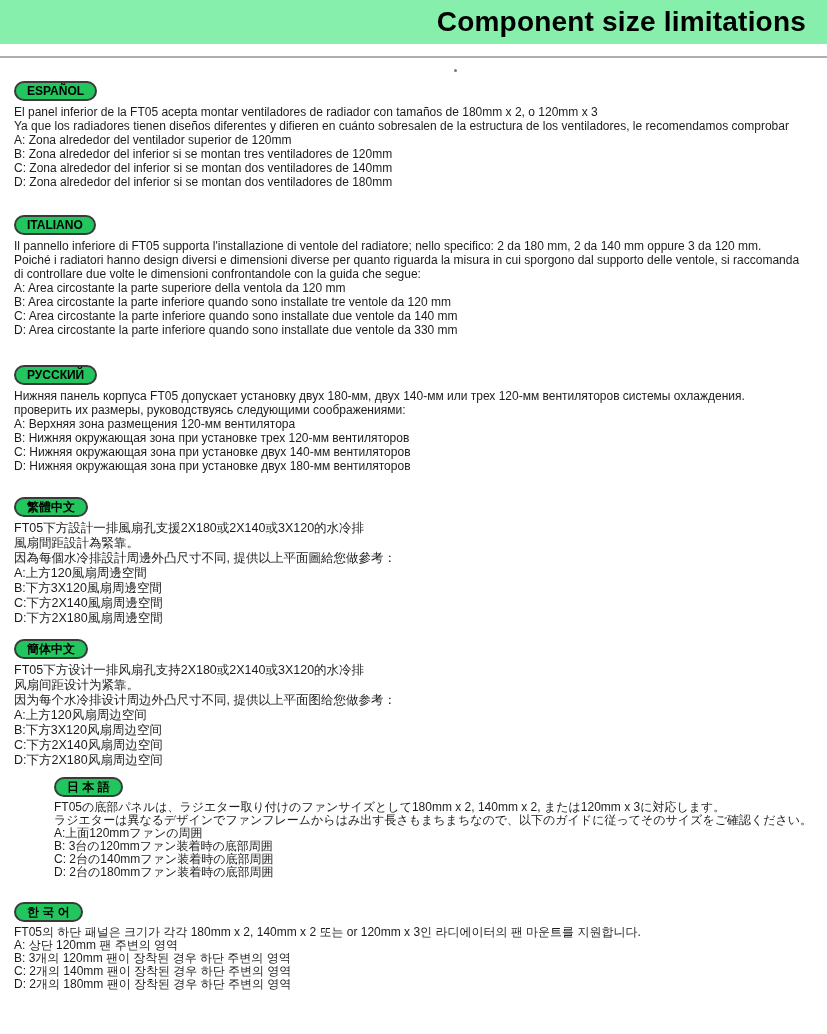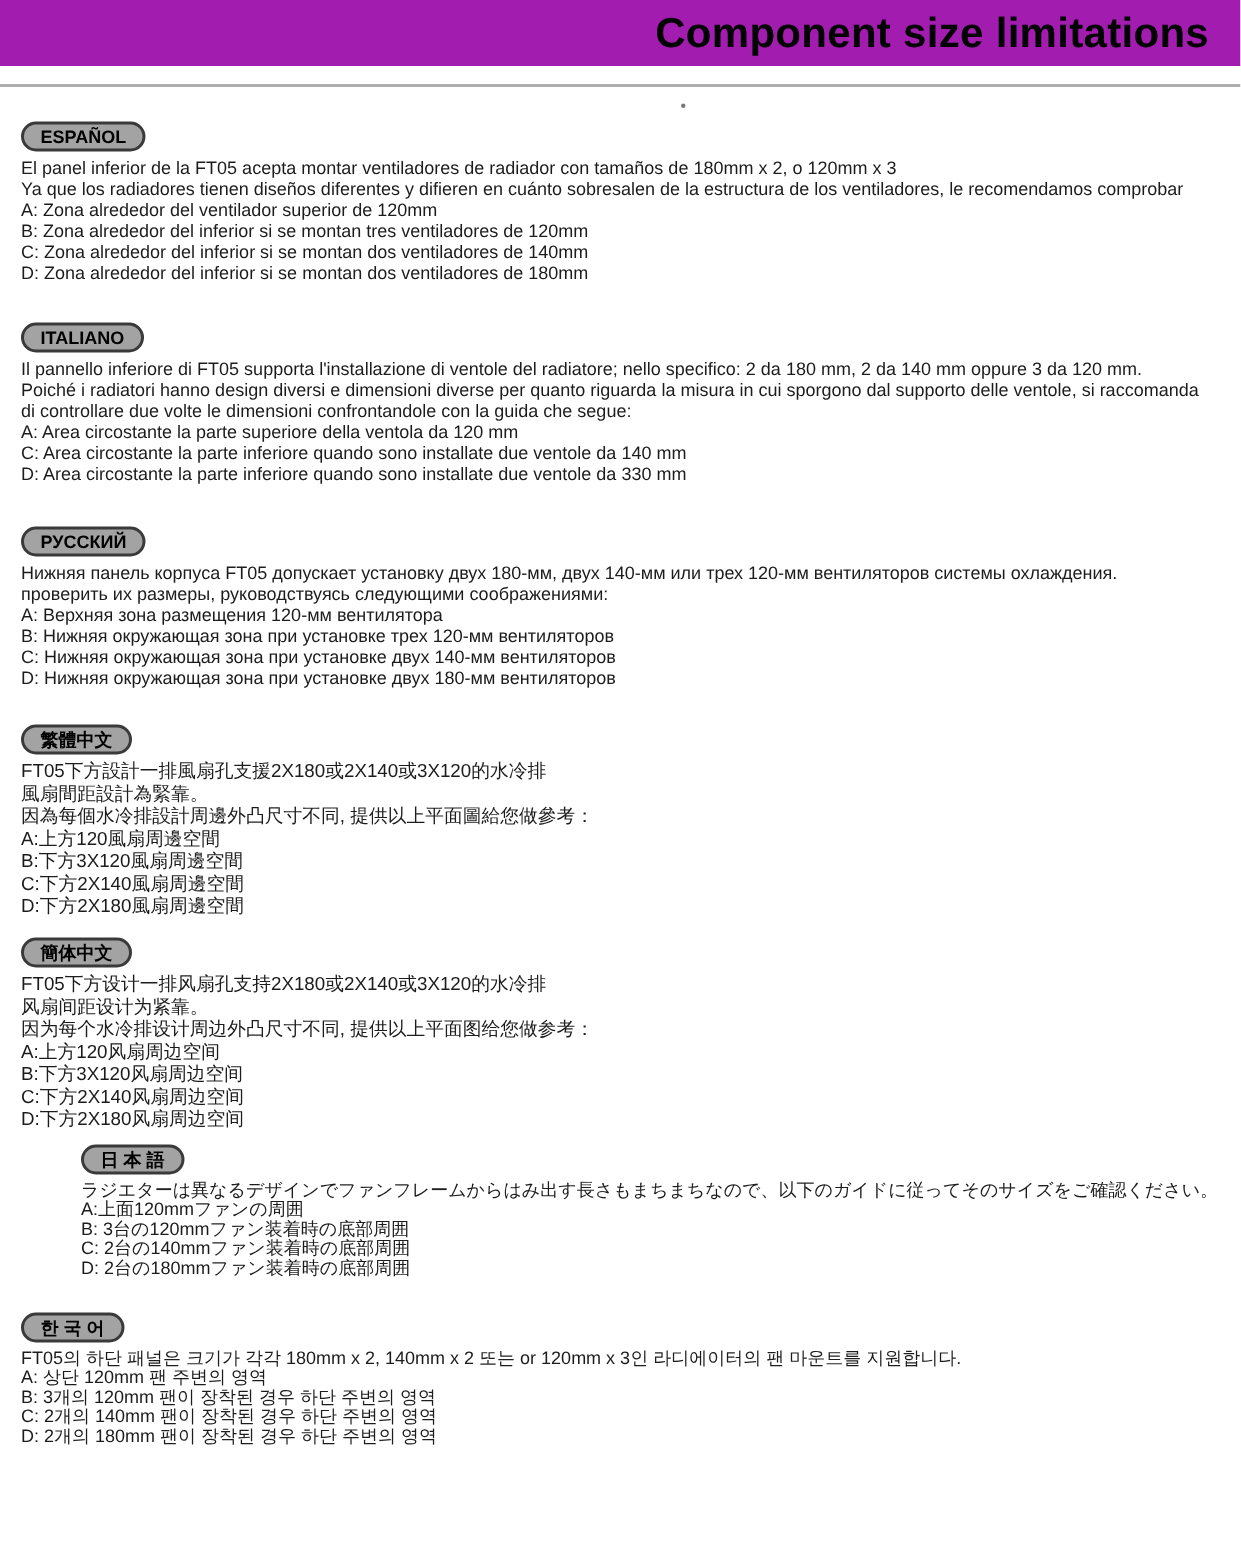--- a/index.html
+++ b/index.html
@@ -6,21 +6,21 @@
   body{
     width:827px;height:1034px;
     background:#ffffff;
     font-family:"Liberation Sans","DejaVu Sans",sans-serif;
     color:#1c1c1c;
     position:relative;
     overflow:hidden;
   }
   .header{
     height:44px;
-    background:#a21caf;
+    background:#86efac;
     display:flex;
     align-items:center;
     justify-content:flex-end;
     padding-right:21px;
     box-sizing:border-box;
   }
   .page-title{
     font-size:28px;
     font-weight:bold;
     color:#000;
@@ -40,21 +40,21 @@
     border-radius:50%;
     font-size:0;
     overflow:hidden;
   }
   .content{padding:0 14px;}
   .lang-section{display:block;}
   .pill{
     display:inline-block;
     border:2px solid #3a3a3a;
     border-radius:11px;
-    background:#a3a3a3;
+    background:#22c55e;
     padding:1px 11px;
     font-weight:bold;
     font-size:12px;
     line-height:14px;
     color:#000;
     white-space:nowrap;
   }
   .lines{margin-top:4px;}
   .line{white-space:nowrap;}
   .sec-eu .line{font-size:12px;line-height:14px;}
@@ -91,20 +91,21 @@
     </div>
   </section>
 
   <section class="lang-section sec-eu s1">
     <div class="pill">ITALIANO</div>
     <div class="lines">
       <div class="line">Il pannello inferiore di FT05 supporta l'installazione di ventole del radiatore; nello specifico: 2 da 180 mm, 2 da 140 mm oppure 3 da 120 mm.</div>
       <div class="line">Poiché i radiatori hanno design diversi e dimensioni diverse per quanto riguarda la misura in cui sporgono dal supporto delle ventole, si raccomanda</div>
       <div class="line">di controllare due volte le dimensioni confrontandole con la guida che segue:</div>
       <div class="line">A: Area circostante la parte superiore della ventola da 120 mm</div>
+      <div class="line">B: Area circostante la parte inferiore quando sono installate tre ventole da 120 mm</div>
       <div class="line">C: Area circostante la parte inferiore quando sono installate due ventole da 140 mm</div>
       <div class="line">D: Area circostante la parte inferiore quando sono installate due ventole da 330 mm</div>
     </div>
   </section>
 
   <section class="lang-section sec-eu s2">
     <div class="pill">РУССКИЙ</div>
     <div class="lines">
       <div class="line">Нижняя панель корпуса FT05 допускает установку двух 180-мм, двух 140-мм или трех 120-мм вентиляторов системы охлаждения.</div>
       <div class="line">проверить их размеры, руководствуясь следующими соображениями:</div>
@@ -137,20 +138,21 @@
       <div class="line">A:上方120风扇周边空间</div>
       <div class="line">B:下方3X120风扇周边空间</div>
       <div class="line">C:下方2X140风扇周边空间</div>
       <div class="line">D:下方2X180风扇周边空间</div>
     </div>
   </section>
 
   <section class="lang-section sec-jk s5">
     <div class="pill">日 本 語</div>
     <div class="lines">
+      <div class="line">FT05の底部パネルは、ラジエター取り付けのファンサイズとして180mm x 2, 140mm x 2, または120mm x 3に対応します。</div>
       <div class="line">ラジエターは異なるデザインでファンフレームからはみ出す長さもまちまちなので、以下のガイドに従ってそのサイズをご確認ください。</div>
       <div class="line">A:上面120mmファンの周囲</div>
       <div class="line">B: 3台の120mmファン装着時の底部周囲</div>
       <div class="line">C: 2台の140mmファン装着時の底部周囲</div>
       <div class="line">D: 2台の180mmファン装着時の底部周囲</div>
     </div>
   </section>
 
   <section class="lang-section sec-jk s6">
     <div class="pill">한 국 어</div>

